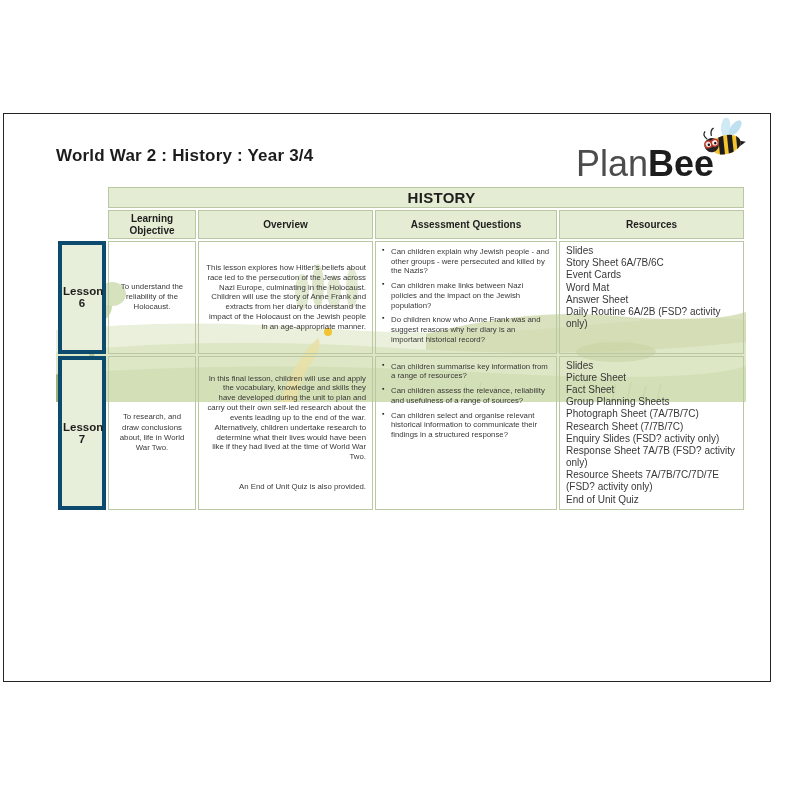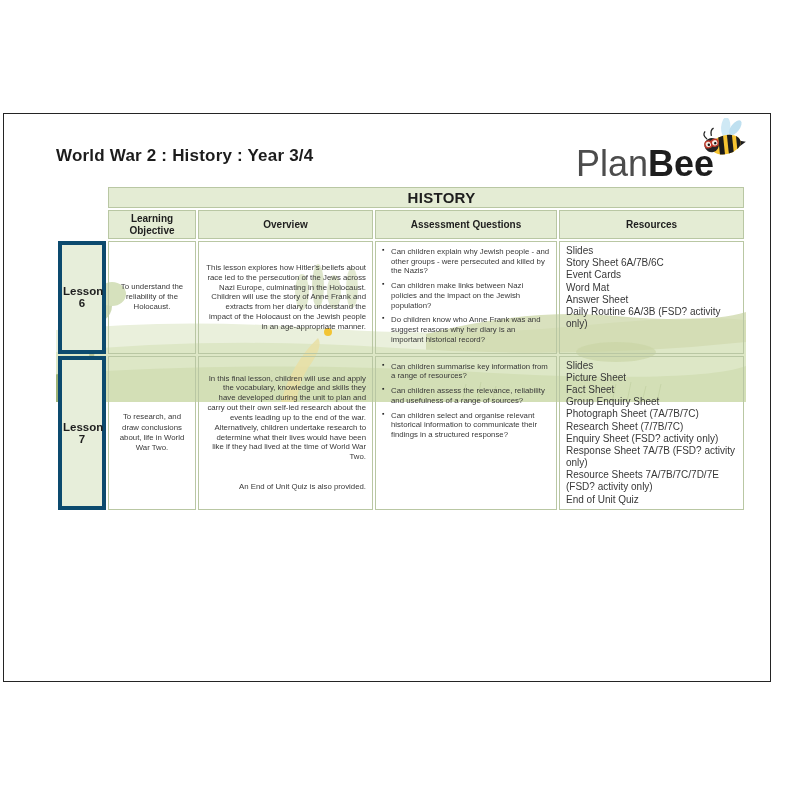--- a/index.html
+++ b/index.html
@@ -138,21 +138,21 @@
                   <li>Do children know who Anne Frank was and suggest reasons why her diary is an important historical record?</li>
                 </ul>
           </td>
           <td class="cell top-txt">
             <div class="res">
                   <div>Slides</div>
                   <div>Story Sheet 6A/7B/6C</div>
                   <div>Event Cards</div>
                   <div>Word Mat</div>
                   <div>Answer Sheet</div>
-                  <div>Daily Routine 6A/3B (FSD? activity only)</div>
+                  <div>Daily Routine 6A/2B (FSD? activity only)</div>
                 </div>
           </td>
         </tr>
         <tr class="l7">
           <th class="lesson-label">Lesson 7</th>
           <td class="cell center-txt">To research, and draw conclusions about, life in World War Two.</td>
           <td class="cell">
             <div class="paras">
                   <div>In this final lesson, children will use and apply the vocabulary, knowledge and skills they have developed during the unit to plan and carry out their own self-led research about the events leading up to the end of the war. Alternatively, children undertake research to determine what their lives would have been like if they had lived at the time of World War Two.</div>
                   <div>An End of Unit Quiz is also provided.</div>
@@ -163,24 +163,24 @@
                   <li>Can children summarise key information from a range of resources?</li>
                   <li>Can children assess the relevance, reliability and usefulness of a range of sources?</li>
                   <li>Can children select and organise relevant historical information to communicate their findings in a structured response?</li>
                 </ul>
           </td>
           <td class="cell top-txt">
             <div class="res">
                   <div>Slides</div>
                   <div>Picture Sheet</div>
                   <div>Fact Sheet</div>
-                  <div>Group Enquiry Sheet</div>
+                  <div>Group Planning Sheets</div>
                   <div>Photograph Sheet (7A/7B/7C)</div>
                   <div>Research Sheet (7/7B/7C)</div>
-                  <div>Enquiry Sheet (FSD? activity only)</div>
+                  <div>Enquiry Slides (FSD? activity only)</div>
                   <div>Response Sheet 7A/7B (FSD? activity only)</div>
                   <div>Resource Sheets 7A/7B/7C/7D/7E (FSD? activity only)</div>
                   <div>End of Unit Quiz</div>
                 </div>
           </td>
         </tr>
       </tbody>
         </table>
     </div>
 

